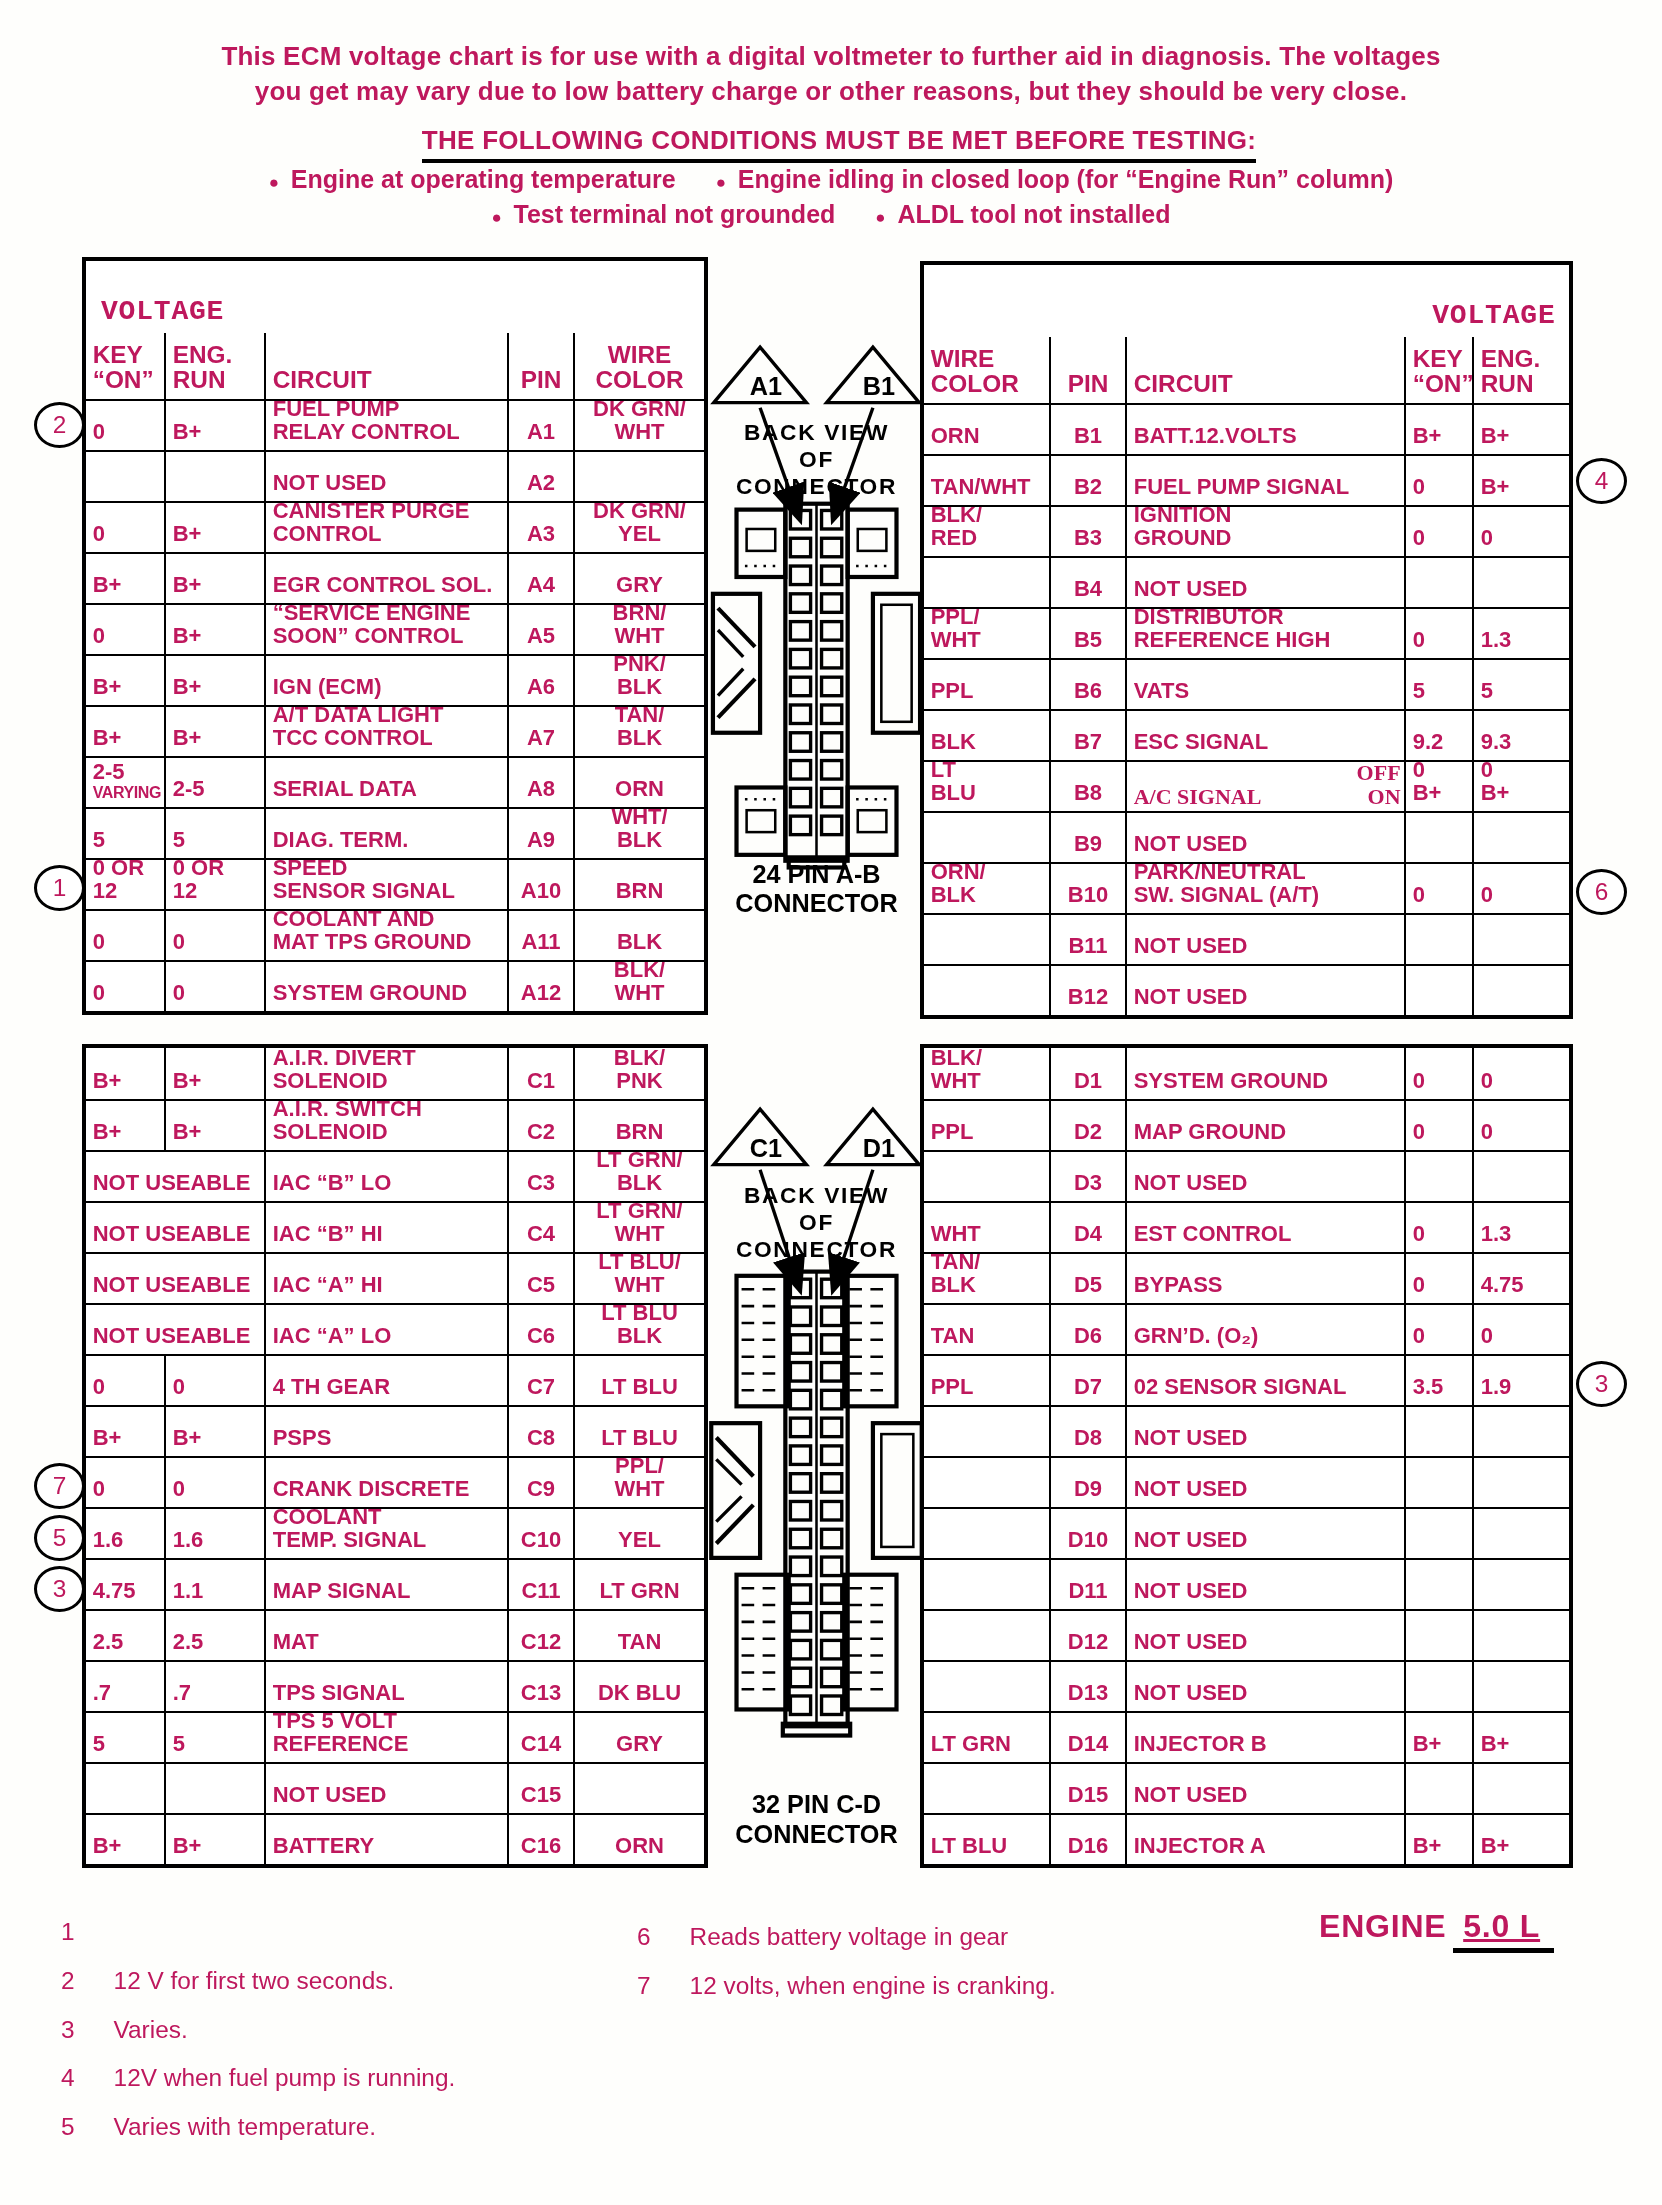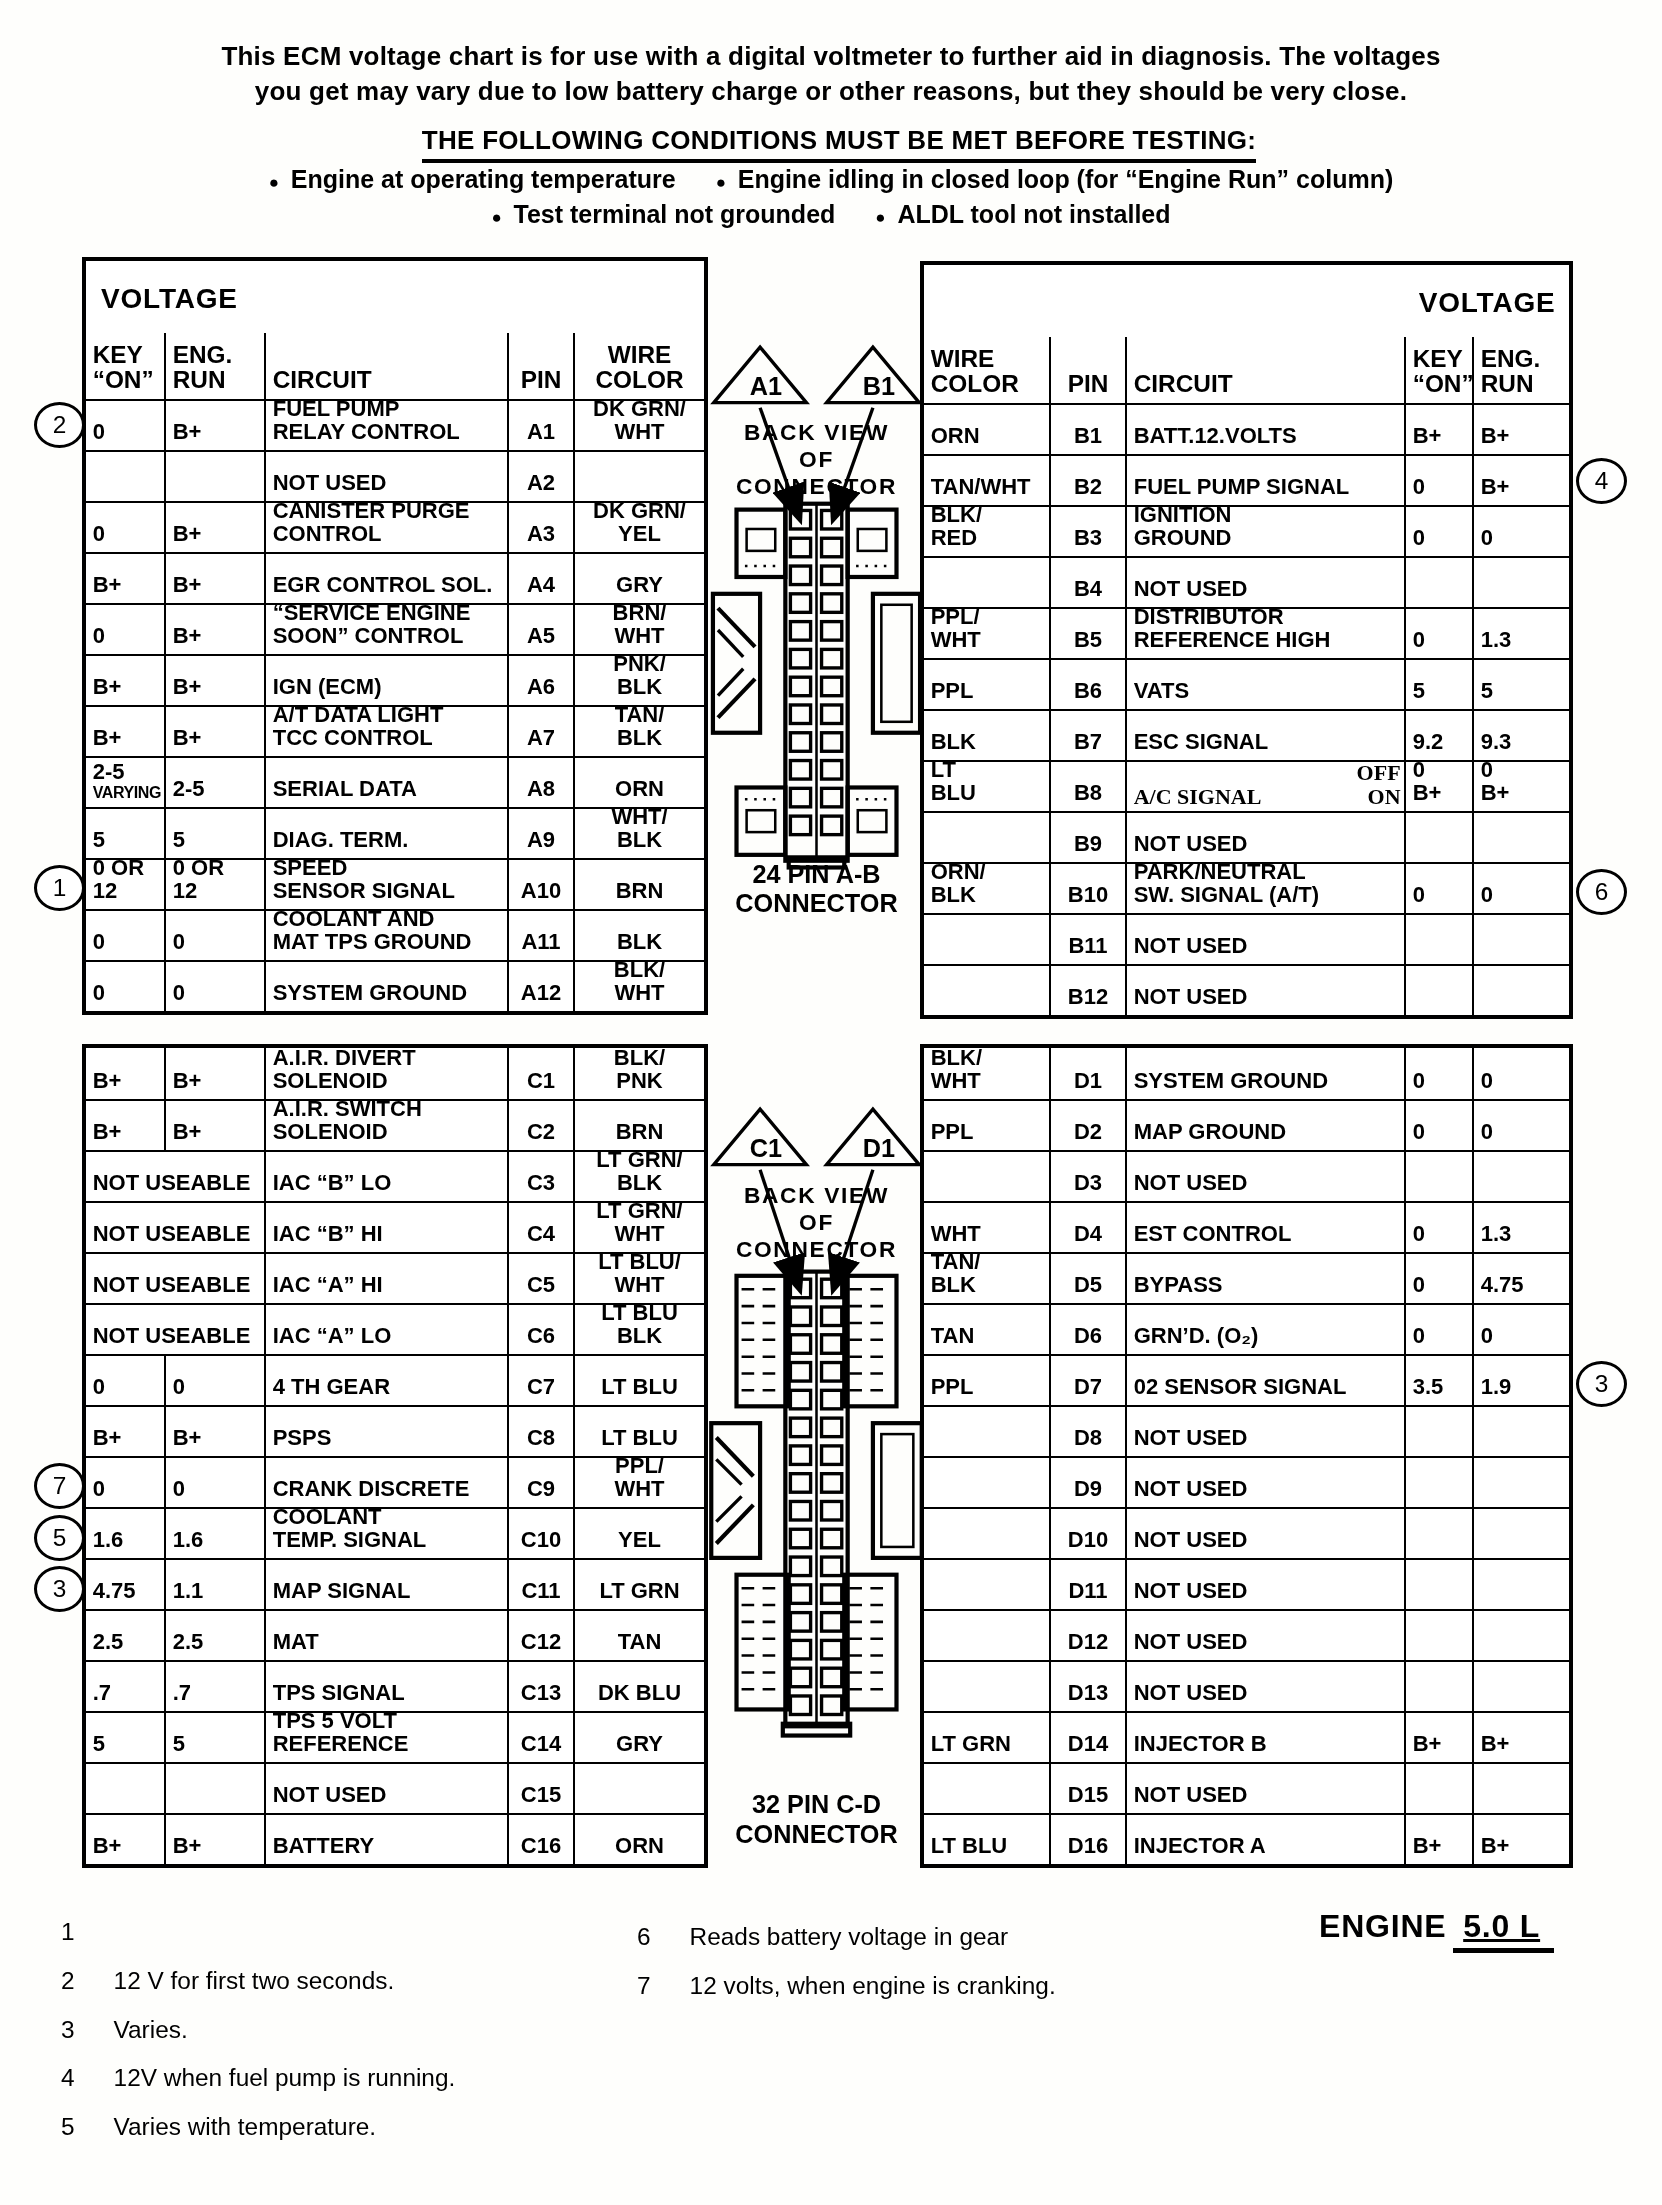--- a/index.html
+++ b/index.html
@@ -1,34 +1,34 @@
 <!DOCTYPE html>
 <html style="font-size:13.5px"><head>
 <meta charset="utf-8">
 <style>
   html,body{margin:0;padding:0;background:#777;}
-  .page{position:relative;width:1662px;height:2205px;background:#fefefc;color:#000000;
+  .page{position:relative;width:1662px;height:2205px;background:#fefefc;color:#be185d;
         font-family:"Liberation Sans","DejaVu Sans",sans-serif;font-weight:700;overflow:hidden;}
 
   .intro{position:absolute;top:39px;left:0;width:100%;text-align:center;font-size:26px;
          line-height:1.34;white-space:pre-line;letter-spacing:0.2px;}
   .cond-row{position:absolute;top:125px;left:8px;width:100%;text-align:center;}
   .cond-title{display:inline-block;font-size:26px;border-bottom:4.2px solid #000;padding-bottom:3.4px;letter-spacing:0.3px;}
   .bullets{position:absolute;left:0;width:100%;display:flex;justify-content:center;gap:40px;font-size:25px;}
   #bullets1{top:165px;} #bullets2{top:200px;}
   .bullet-item{display:flex;align-items:baseline;gap:11.8px;white-space:nowrap;}
   .bullet-dot{font-size:17px;}
 
   .vtable{position:absolute;display:grid;border:4.2px solid #000;background:#fff;}
   .cell{display:flex;align-items:flex-end;padding:2.5px 3.4px 5.9px 6.7px;font-size:22px;line-height:1.08;overflow:hidden;}
   .cell .txt{white-space:pre-line;}
   .bl{border-left:2.5px solid #000;} .bt{border-top:2.5px solid #000;}
   .ac{justify-content:center;text-align:center;padding-left:2.5px;padding-right:2.5px;}
   .hdr{font-size:24.4px;line-height:1.05;}
-  .volt{grid-column:1/-1;display:flex;align-items:center;font-size:28px;letter-spacing:0.8px;padding-top:10px;padding-left:15px;}
+  .volt{grid-column:1/-1;display:flex;align-items:flex-end;font-size:28px;letter-spacing:0.8px;padding-top:10px;padding-left:15px;font-family:Liberation Mono, monospace;}
   .volt.right{justify-content:flex-end;padding-right:13.5px;}
   .sub{font-size:16px;letter-spacing:-0.4px;}
   .acflex{display:flex;width:100%;justify-content:space-between;align-items:flex-end;font-family:Liberation Serif, serif;}
   .acright{text-align:right;white-space:pre-line;}
 
   .callout{position:absolute;width:45px;height:40px;border:3.4px solid #000;border-radius:50%;
            display:flex;align-items:center;justify-content:center;font-size:24.4px;font-weight:400;background:#fff;}
 
   .notes{position:absolute;font-weight:400;font-size:24.4px;}
   .note{display:flex;gap:23.6px;margin-bottom:11px;line-height:1.55;}

